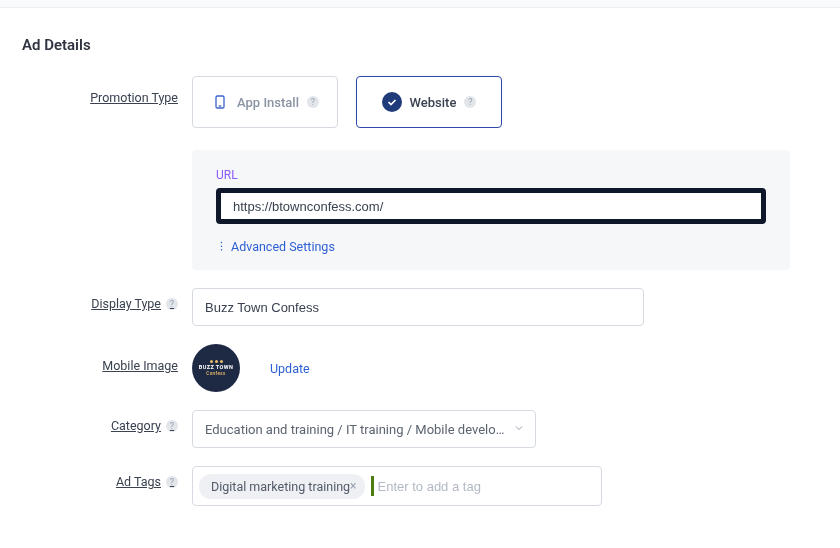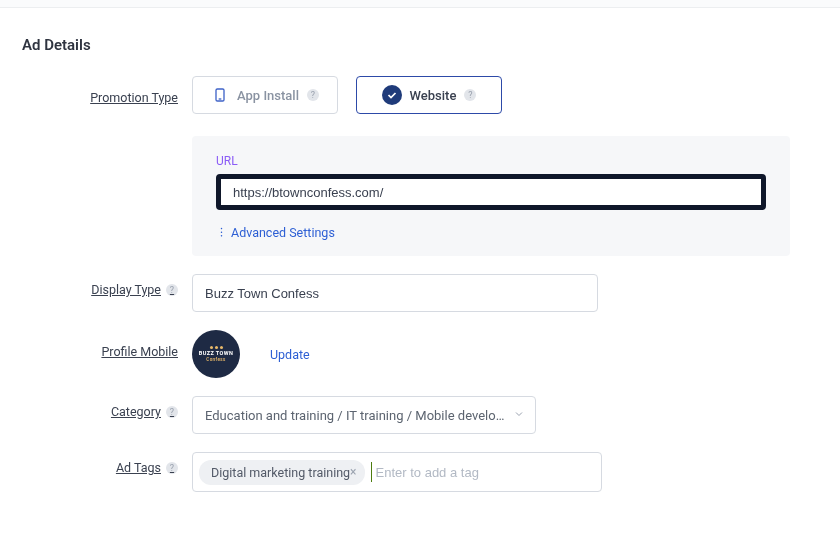--- a/index.html
+++ b/index.html
@@ -58,21 +58,21 @@
     display: inline-flex;
     align-items: center;
     justify-content: center;
     flex-shrink: 0;
   }
   .field-col { flex: 1; padding-right: 40px; }
 
   
   .promo-cards { display: flex; gap: 18px; }
   .promo-card {
-    width: 146px; height: 38px;
+    width: 146px; height: 52px;
     border: 1px solid #d6dae1;
     border-radius: 4px;
     display: flex;
     align-items: center;
     justify-content: center;
     gap: 8px;
     color: #6b7483;
     cursor: pointer;
     background: #fff;
   }
@@ -127,21 +127,21 @@
     gap: 6px;
     cursor: pointer;
   }
   .dbl-chevron {
     font-size: 11px;
     color: #2d5fd4;
     letter-spacing: -2px;
   }
 
   .text-input {
-    width: 406px;
+    width: 452px;
     height: 38px;
     border: 1px solid #d6dae1;
     border-radius: 4px;
     padding: 0 12px;
     font-size: 13px;
     color: #3a4150;
     background: #fff;
   }
 
   
@@ -220,21 +220,21 @@
     color: #9aa2af;
     font-size: 12px;
     cursor: pointer;
     line-height: 1;
   }
   .tag-input {
     border: none;
     outline: none;
     font-size: 13px;
     color: #3a4150;
-    border-left: 1px solid #4d7c0f;
+    border-left: 3px solid #4d7c0f;
     padding-left: 4px;
     height: 20px;
     flex: 1;
   }
   .tag-input::placeholder { color: #b2b9c4; }
 </style>
 </head>
 <body>
 
 <div class="topbar"></div>
@@ -289,21 +289,21 @@
         <span>Display Type</span>
         <span class="help-dot">?</span>
       </div>
       <div class="field-col">
         <input class="text-input" type="text" value="Buzz Town Confess" style="">
       </div>
     </div>
 
     <div class="row">
       <div class="label-col top-nudge">
-        <span>Profile Mobile</span>
+        <span>Mobile Image</span>
       </div>
       <div class="field-col">
         <div class="profile-row">
           <div class="avatar">
             <div class="avatar-top">
               <span class="avatar-dot"></span>
                 <span class="avatar-dot"></span>
                 <span class="avatar-dot"></span>
             </div>
             <div class="avatar-line1">BUZZ TOWN</div>

